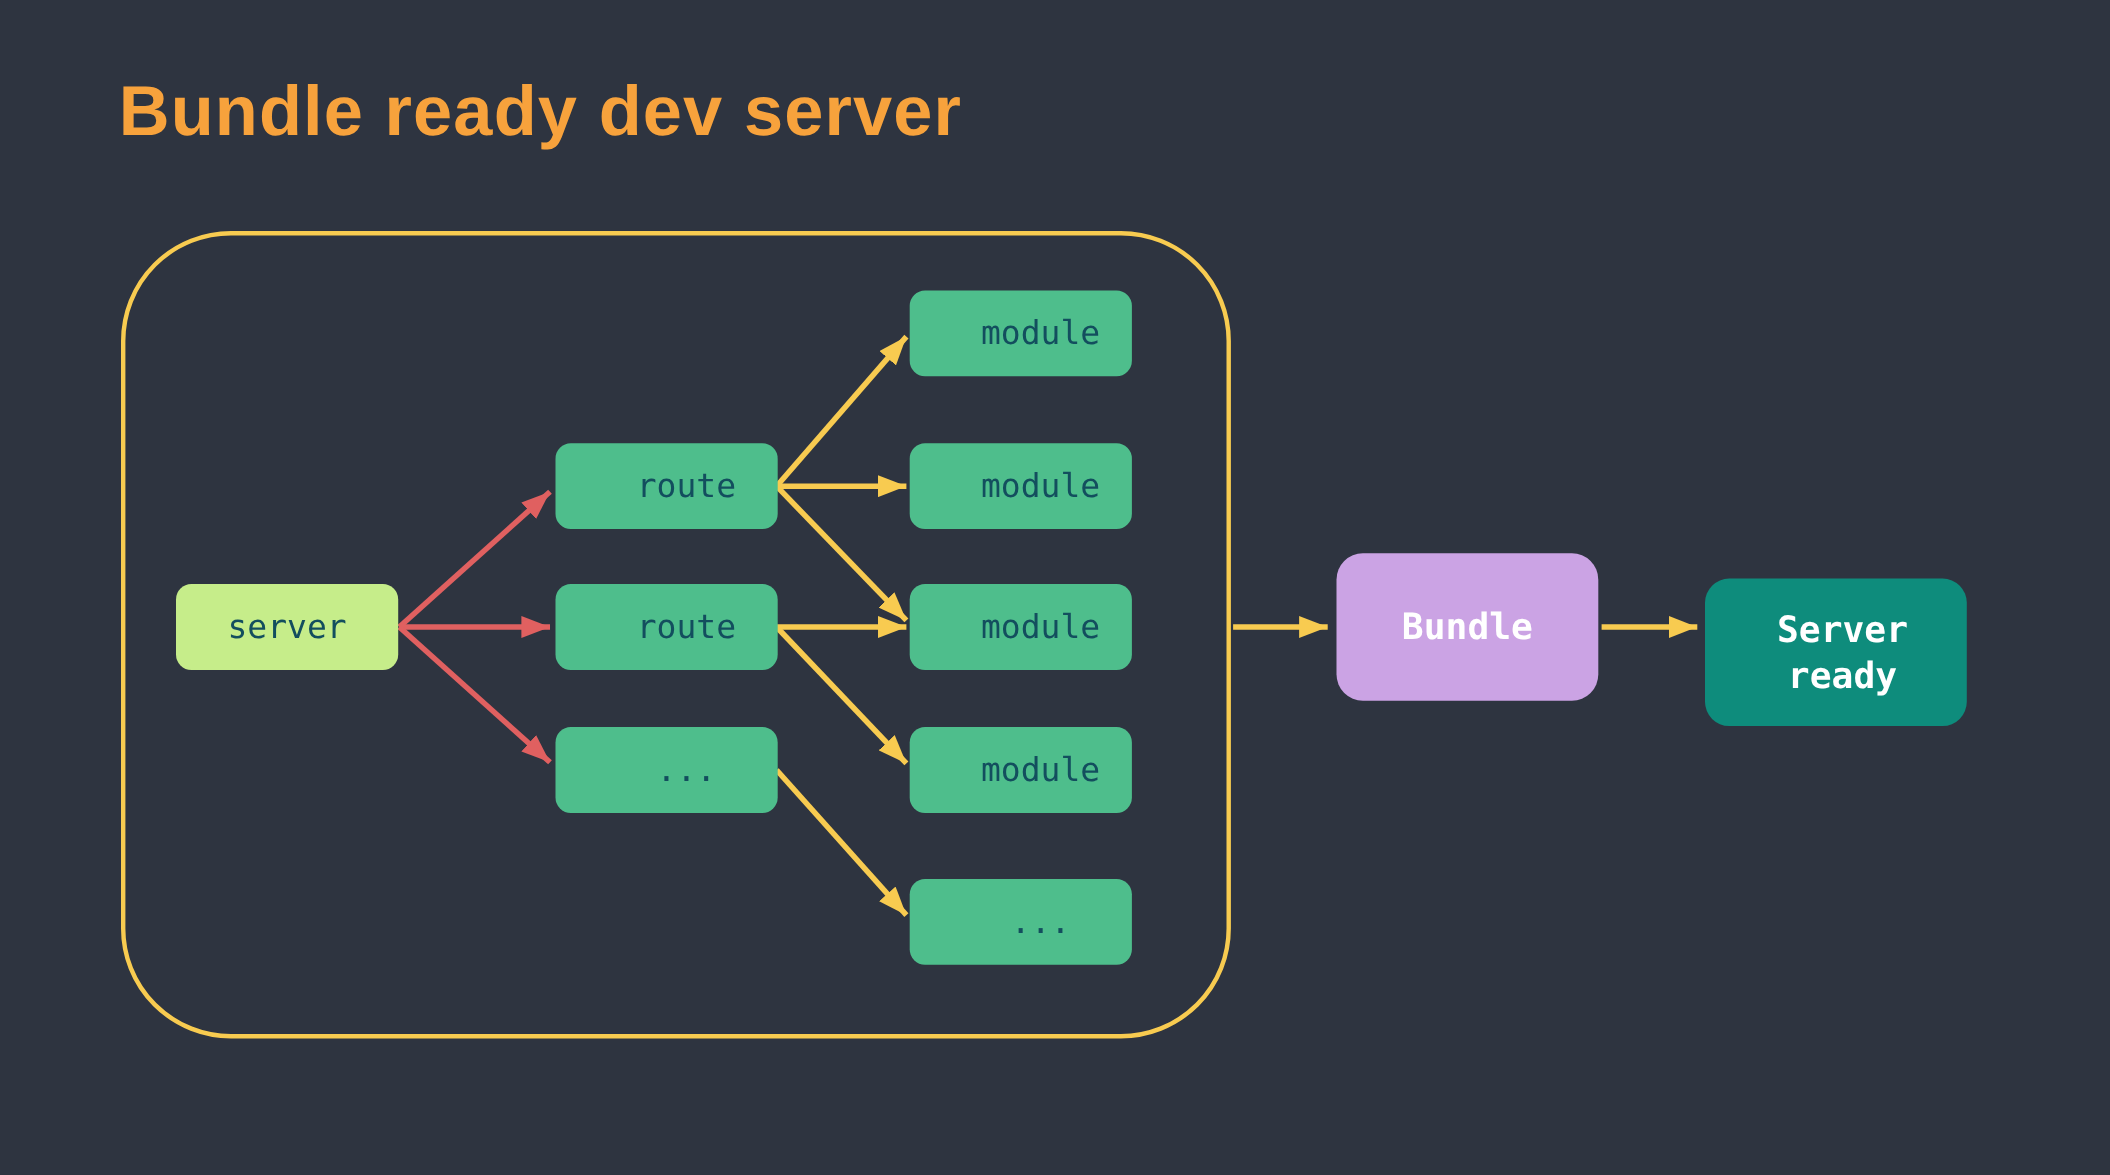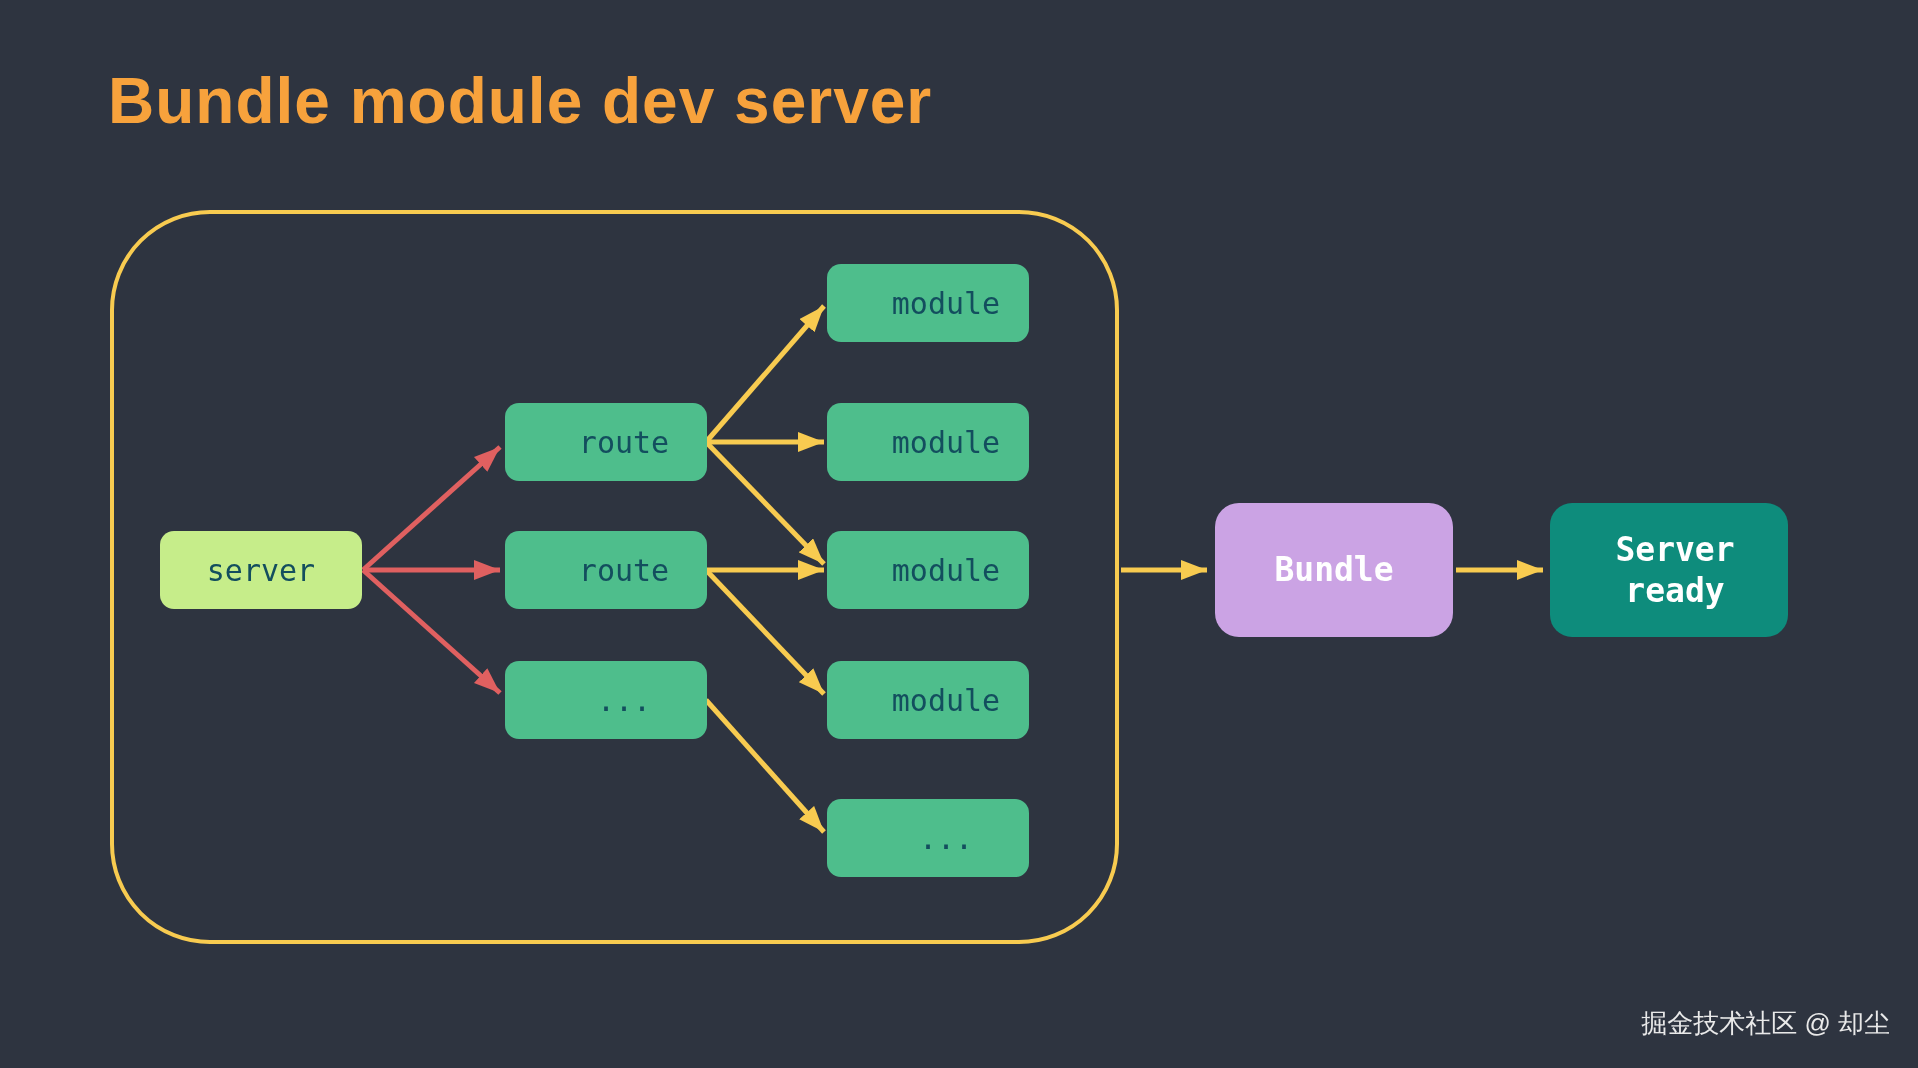--- a/index.html
+++ b/index.html
@@ -77,21 +77,21 @@
     font-size:26px;
     color:var(--watermark-ink);
     white-space:nowrap;
   }
 </style>
 </head>
 <body>
 
 <div class="stage">
 
-  <div class="title">Bundle module dev server</div>
+  <div class="title">Bundle ready dev server</div>
 
   <div class="container-outline"></div>
 
   <svg class="arrows" viewBox="0 0 1918 1068">
     <defs>
       <marker id="ah-red" markerUnits="userSpaceOnUse" markerWidth="26" markerHeight="20" refX="26" refY="10" orient="auto">
         <path class="mk-r" d="M0,0 L26,10 L0,20 Z"></path>
       </marker>
       <marker id="ah-yellow" markerUnits="userSpaceOnUse" markerWidth="26" markerHeight="20" refX="26" refY="10" orient="auto">
         <path class="mk-y" d="M0,0 L26,10 L0,20 Z"></path>
@@ -139,19 +139,18 @@
   <div class="node small green" style="left:827px;top:661px;">
     <span>module</span>
   </div>
   <div class="node small green" style="left:827px;top:799px;">
     <span>...</span>
   </div>
 
   <div class="node big purple" style="left:1215px;top:503px;">
     <span>Bundle</span>
   </div>
-  <div class="node big teal" style="left:1550px;top:503px;padding-left:48px;">
+  <div class="node big teal" style="left:1550px;top:526px;padding-left:48px;">
     <span>Server ready</span>
   </div>
 
-  <div class="watermark">掘金技术社区 @ 却尘</div>
 
 </div>
 
 </body></html>

